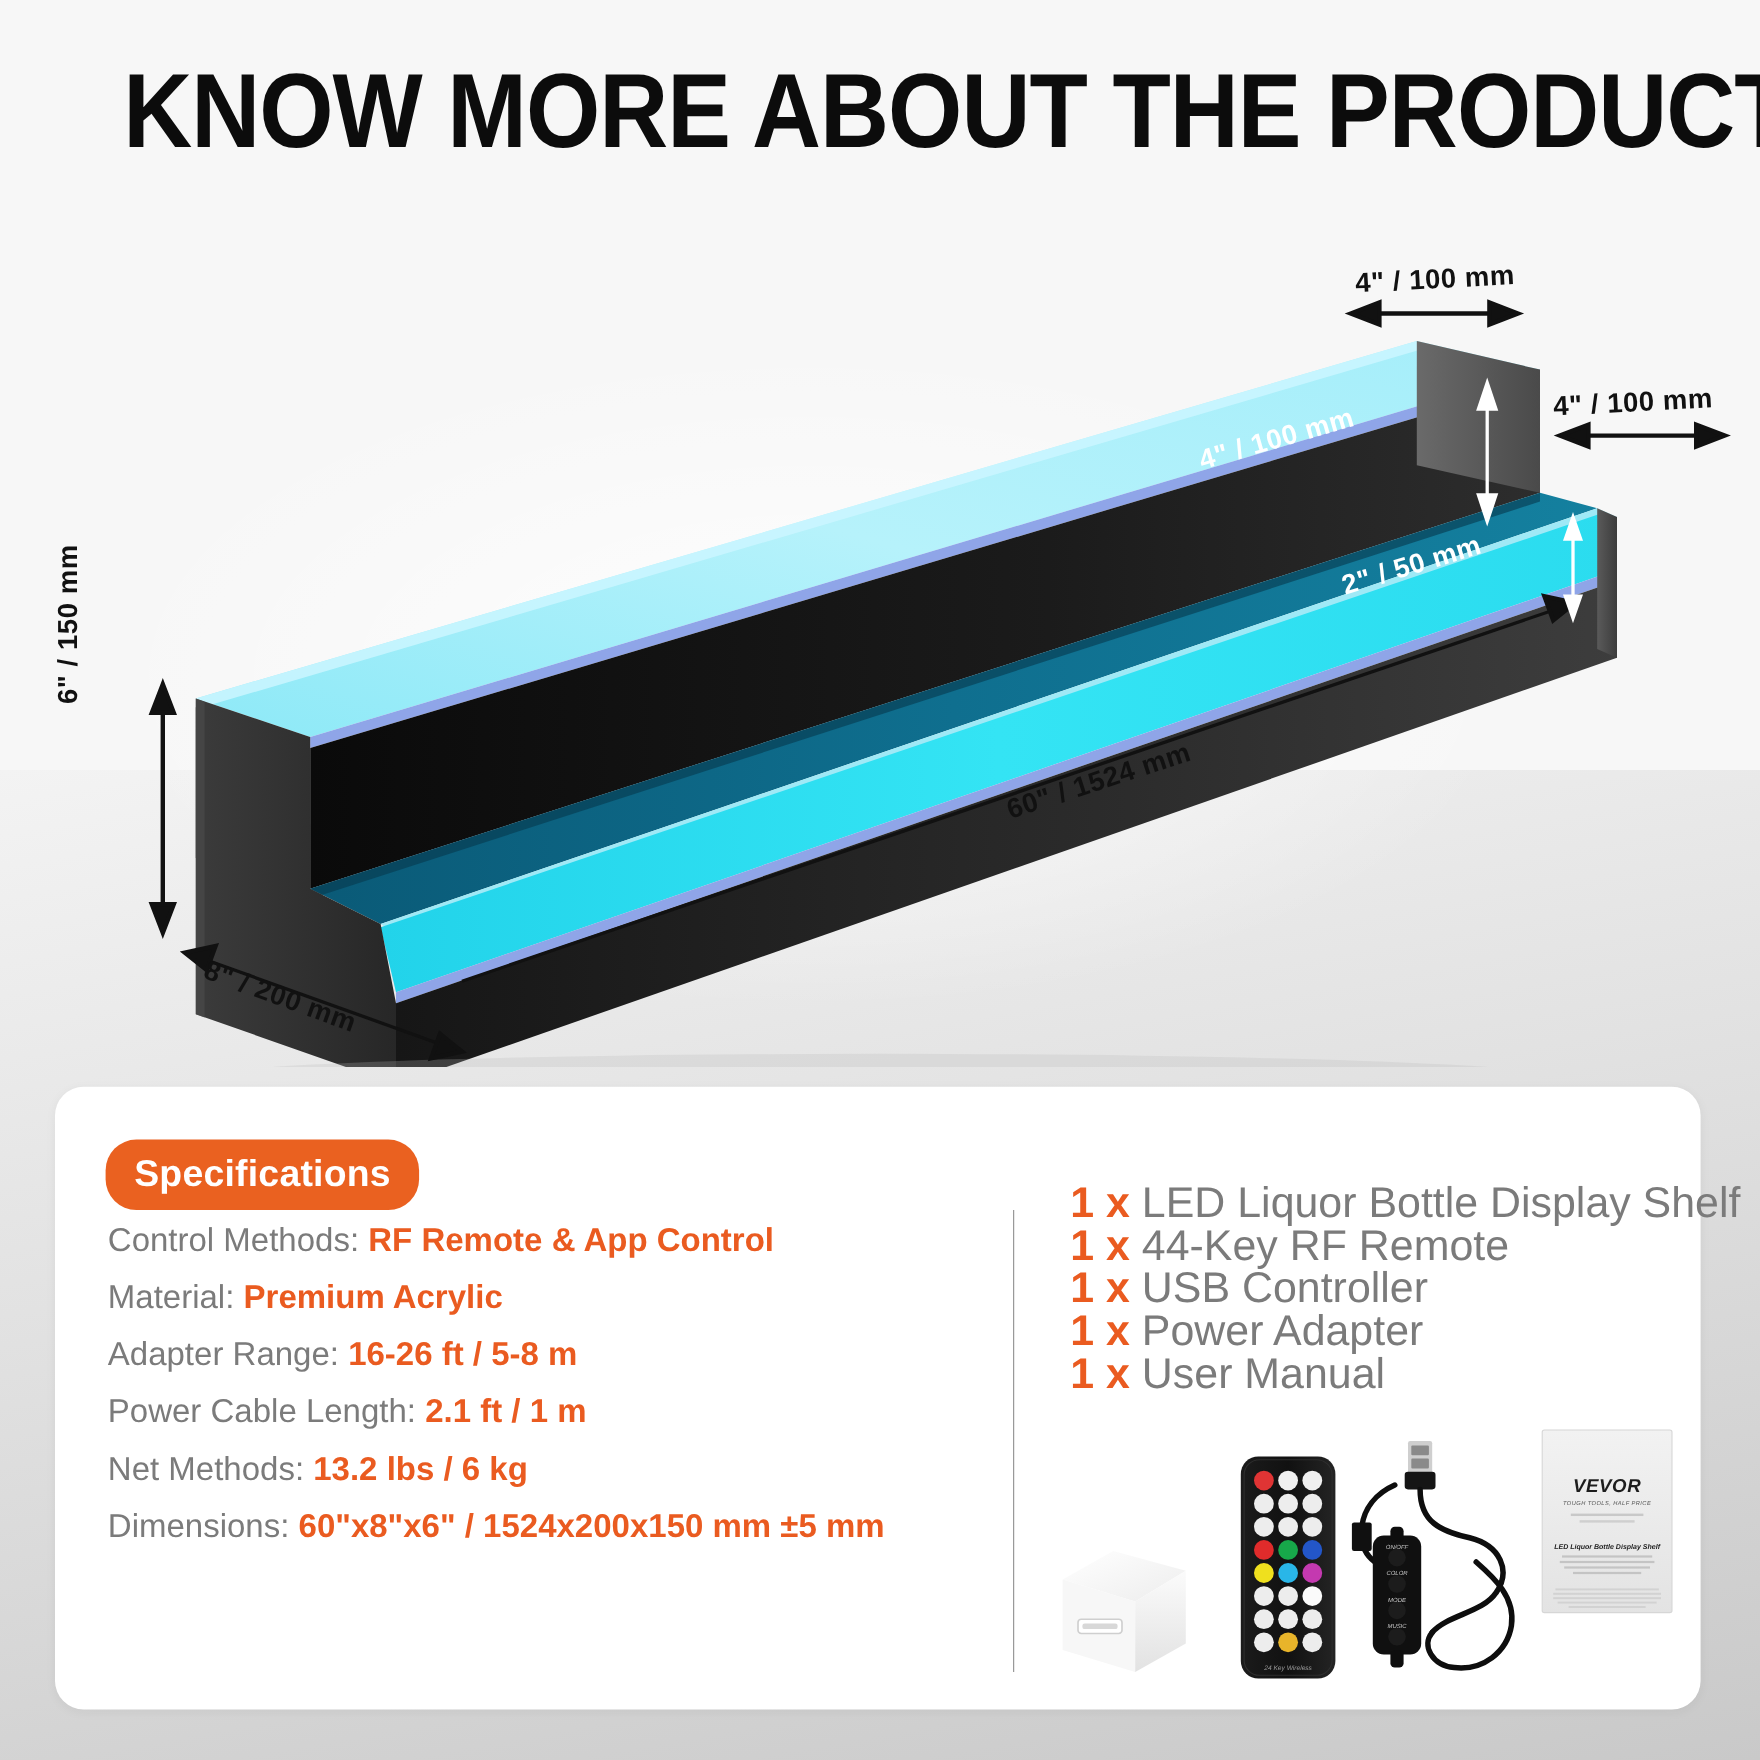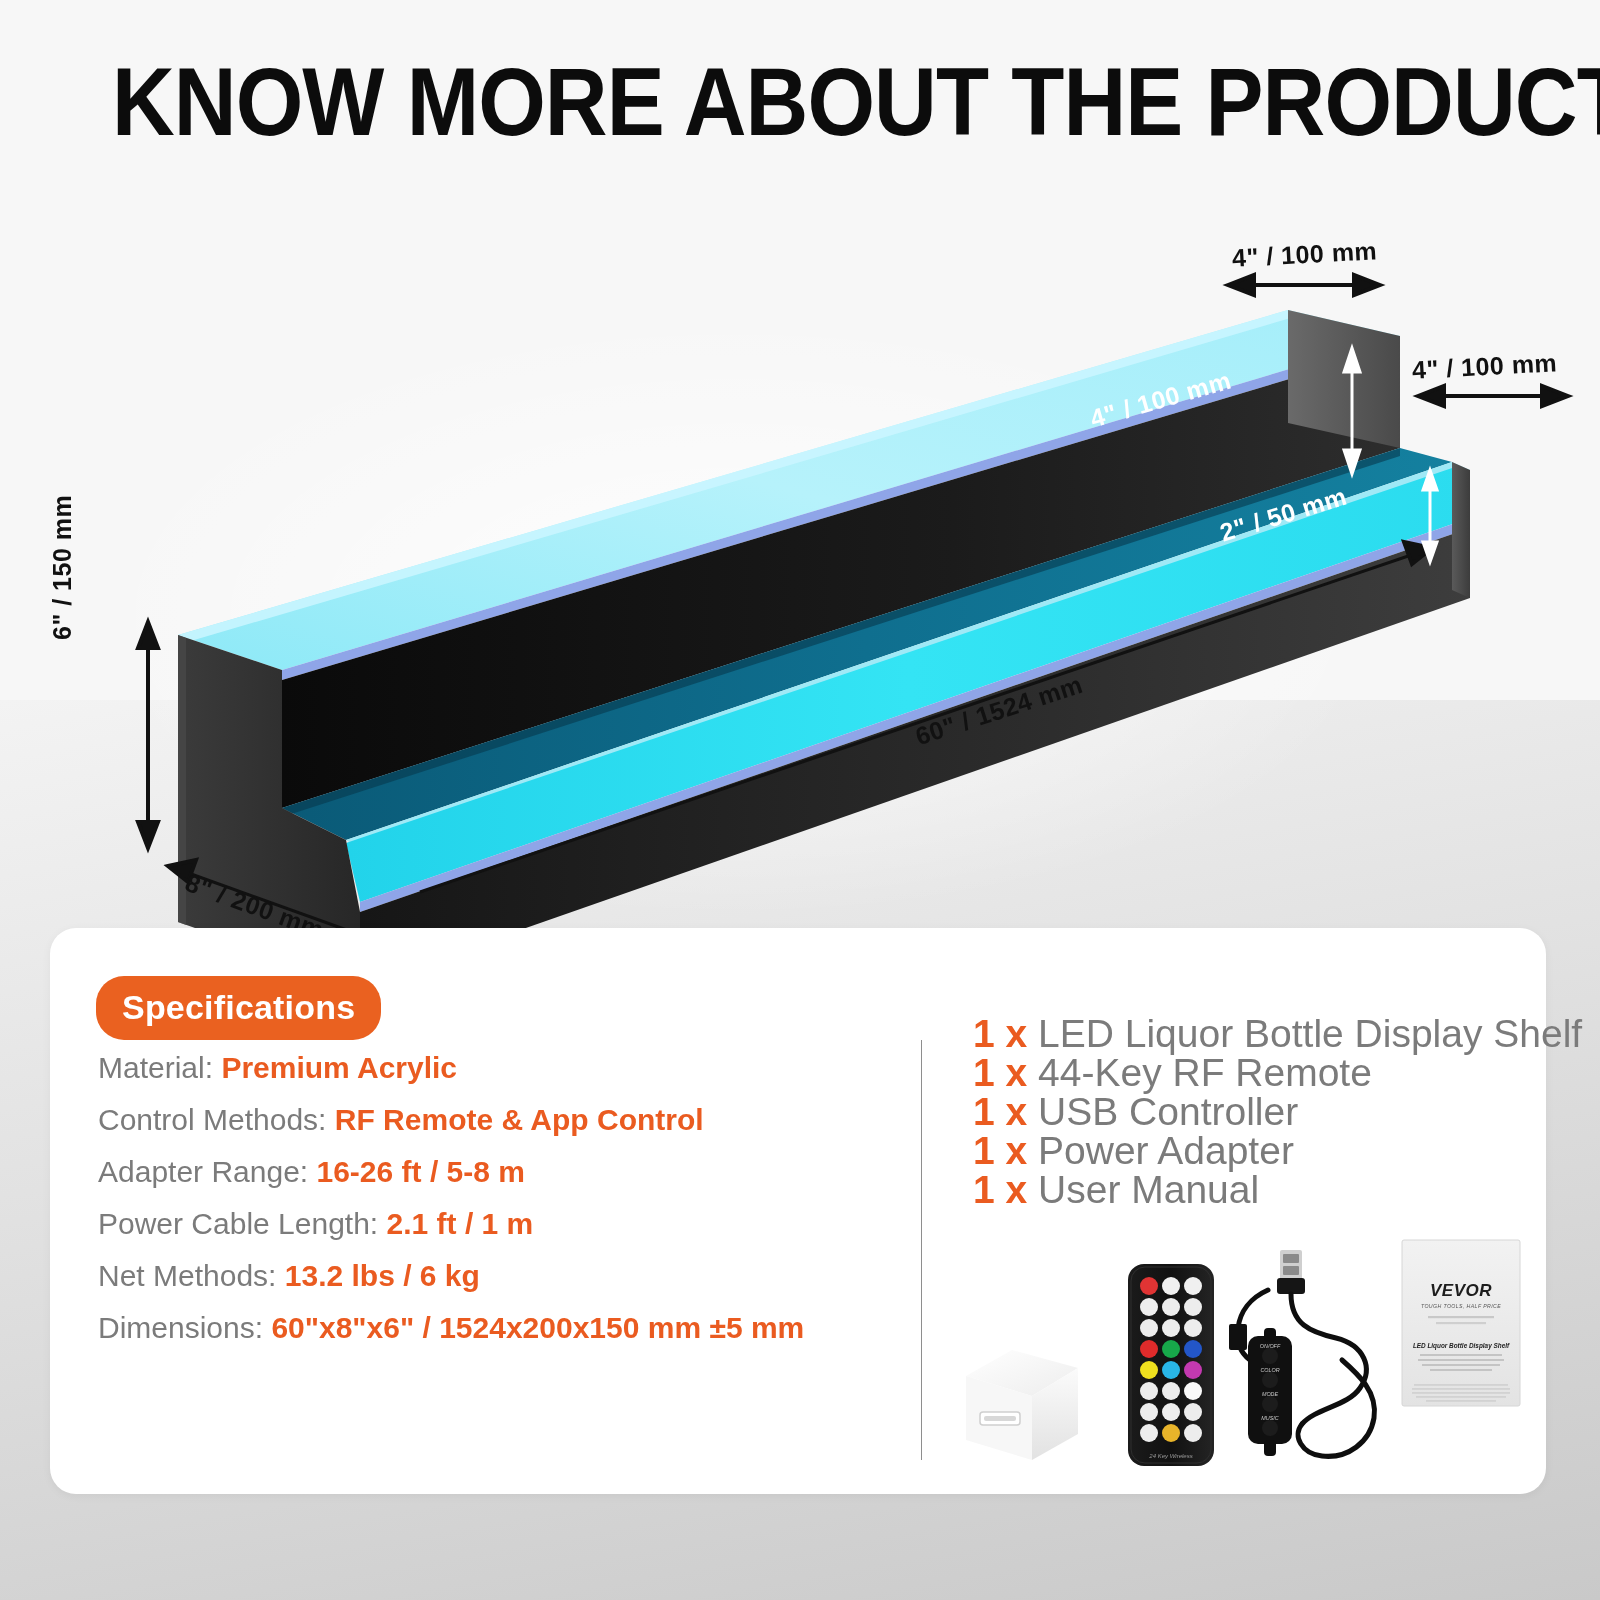--- a/index.html
+++ b/index.html
@@ -31,21 +31,21 @@
 
   .dimlabel{
     position:absolute;font-weight:bold;white-space:nowrap;
     font-size:25px;letter-spacing:.5px;
   }
   .dim-dark{color:#111;}
   .dim-light{color:#ffffff;}
 
   
   #card{
-    position:absolute;left:50px;top:928px;width:1496px;height:566px;
+    position:absolute;left:50px;top:988px;width:1496px;height:566px;
     background:#fff;border-radius:26px;
     box-shadow:0 2px 10px rgba(0,0,0,.05);
   }
   .badge{
     display:inline-block;background:#ea6120;color:#fff;
     font-weight:bold;font-size:34px;line-height:34px;
     padding:14px 26px 16px;border-radius:28px;letter-spacing:.2px;
   }
   #spec-badge-wrap{position:absolute;left:46px;top:48px;}
   #pkg-badge-wrap{position:absolute;left:906px;top:48px;}
@@ -205,26 +205,26 @@
 
   <div id="spec-badge-wrap">
     <span class="badge">Specifications</span>
   </div>
 
 
   <div id="divider"></div>
 
   <div id="spec-list">
     <div class="spec-row">
+      <span class="spec-k">Control Methods:</span>
+      <span class="spec-v">RF Remote &amp; App Control</span>
+    </div>
+    <div class="spec-row">
       <span class="spec-k">Material:</span>
       <span class="spec-v">Premium Acrylic</span>
-    </div>
-    <div class="spec-row">
-      <span class="spec-k">Control Methods:</span>
-      <span class="spec-v">RF Remote &amp; App Control</span>
     </div>
     <div class="spec-row">
       <span class="spec-k">Adapter Range:</span>
       <span class="spec-v">16-26 ft / 5-8 m</span>
     </div>
     <div class="spec-row">
       <span class="spec-k">Power Cable Length:</span>
       <span class="spec-v">2.1 ft / 1 m</span>
     </div>
     <div class="spec-row">

